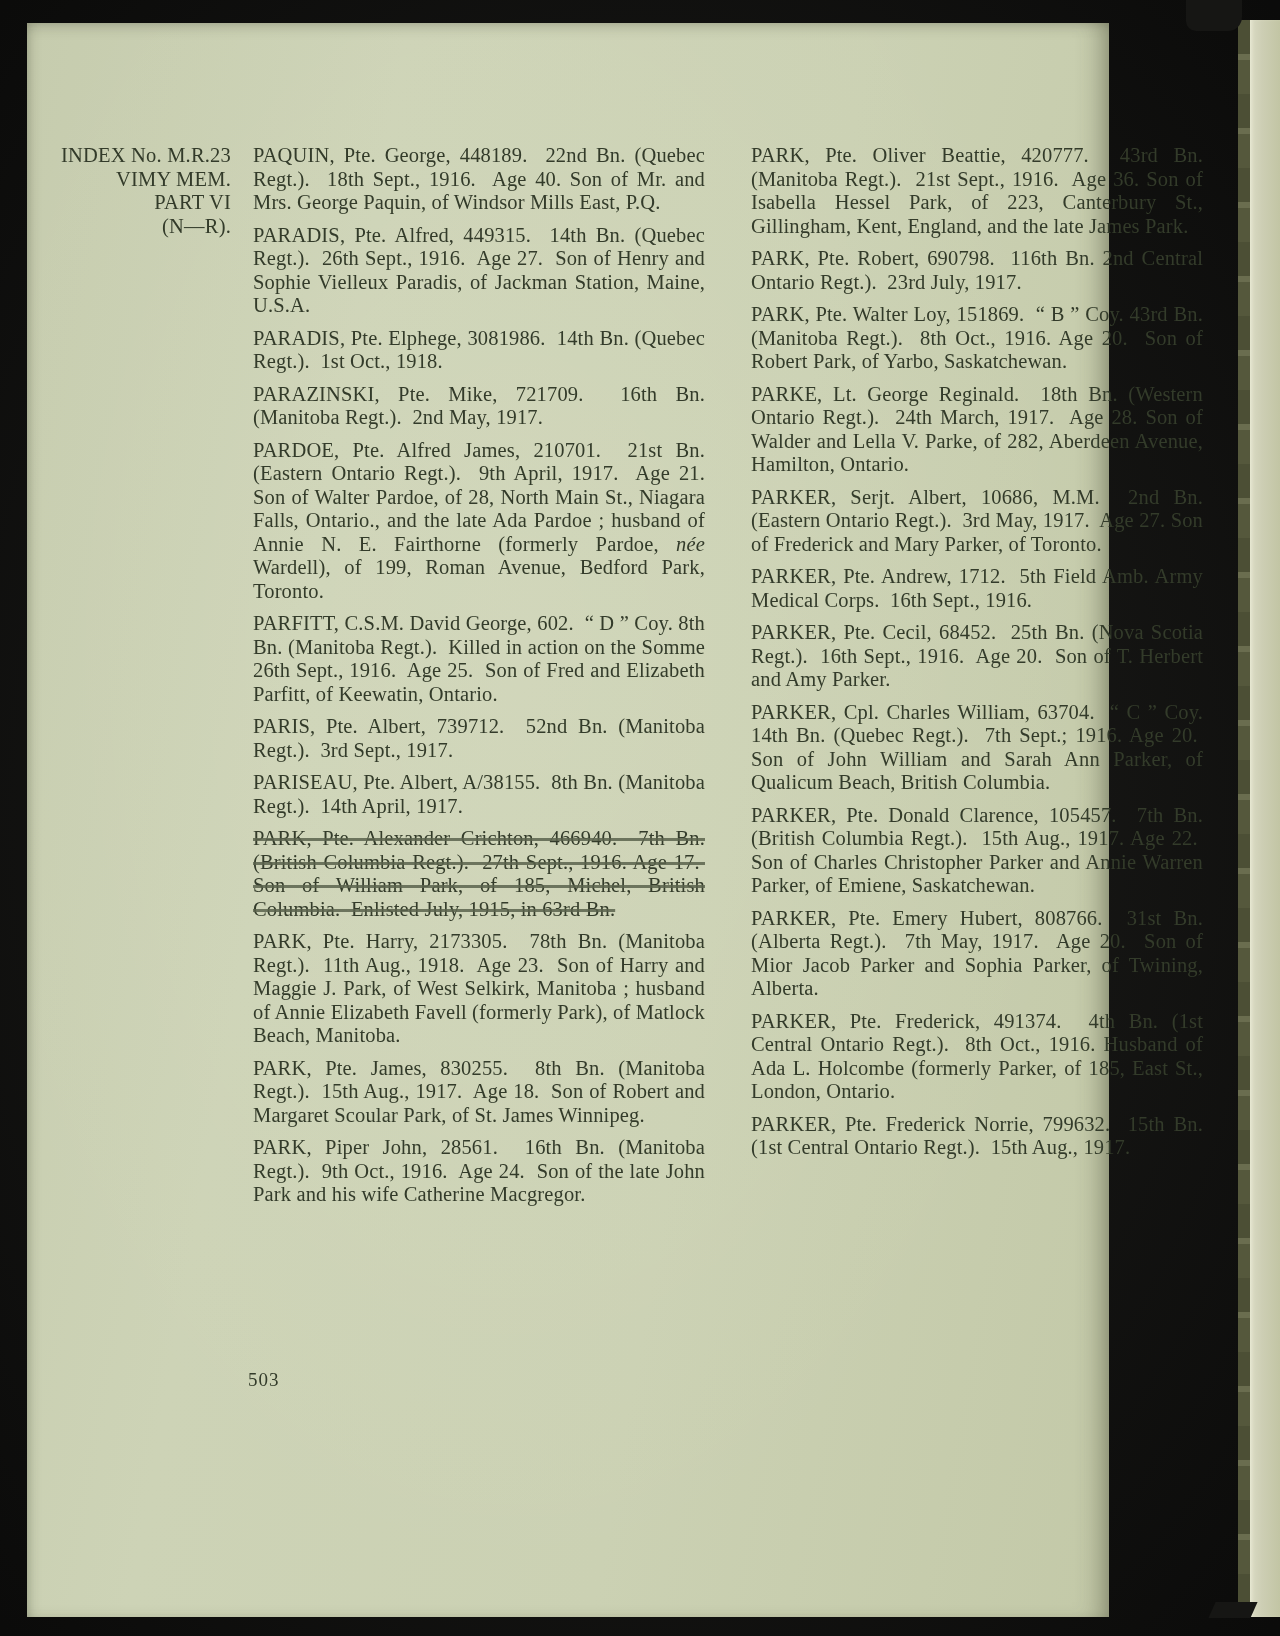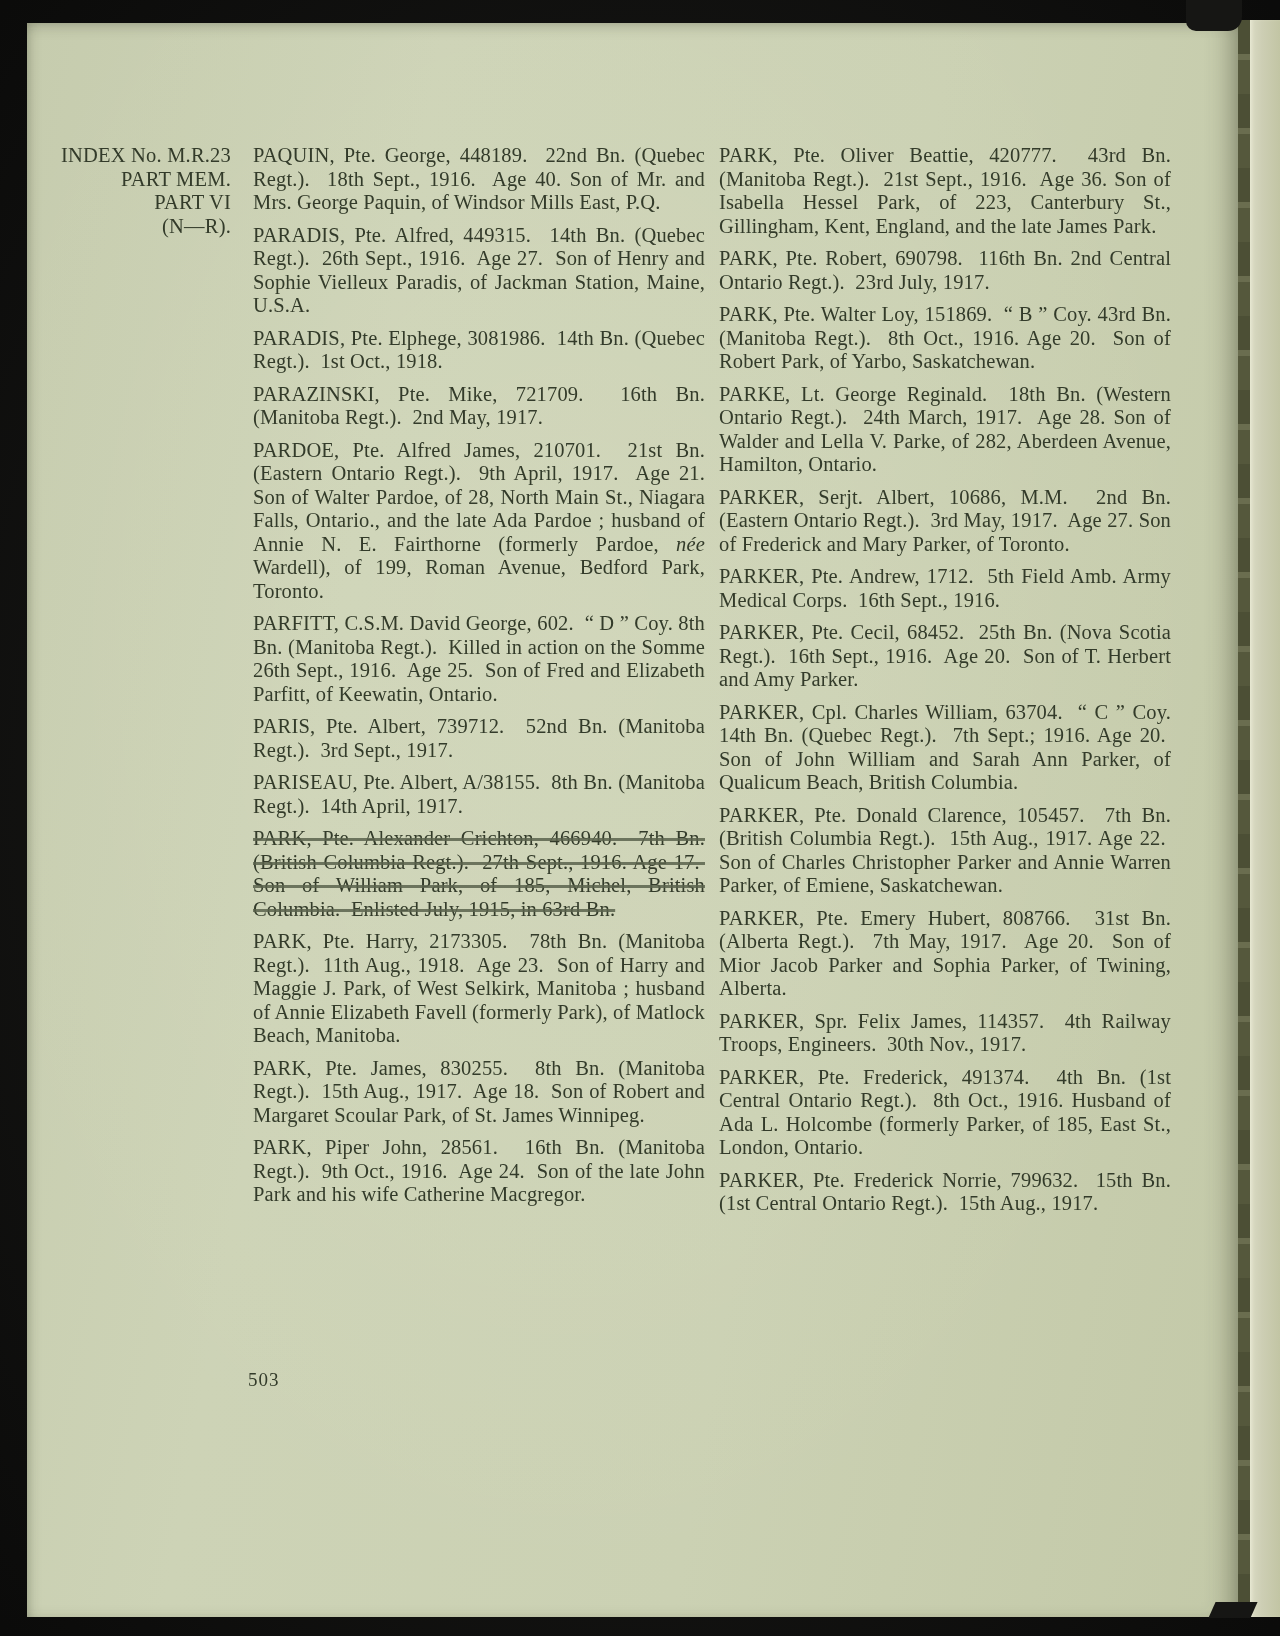--- a/index.html
+++ b/index.html
@@ -12,21 +12,21 @@
   .photo-frame {
     position: absolute; inset: 0;
     background:
       radial-gradient(ellipse at 50% 50%, rgba(60,60,55,0.18), rgba(0,0,0,0.55)),
       #181816;
   }
   
   .page {
     position: absolute;
     left: 27px; top: 23px;
-    width: 1211px; height: 1594px;
+    width: 1082px; height: 1594px;
     background:
       radial-gradient(ellipse at 45% 40%, rgba(255,255,240,0.10), rgba(0,0,0,0) 70%),
       linear-gradient(100deg, #c6ccae 0%, #cdd3b6 28%, #cbd1b3 62%, #c3c9a8 100%);
     box-shadow:
       inset -22px 0 26px -16px rgba(55,58,38,0.45),
       inset 8px 0 14px -8px rgba(45,48,32,0.35),
       inset 0 10px 18px -12px rgba(45,48,32,0.30);
     color: #333b2a;
     text-decoration: underline;
   }
@@ -72,21 +72,21 @@
   }
   .col {
     position: absolute;
     top: 121px;
     width: 452px;
     font-size: 20.5px;
     line-height: 23.5px;
     letter-spacing: 0.15px;
   }
   .col-left  { left: 226px; }
-  .col-right { left: 692px; }
+  .col-right { left: 724px; }
   .entry {
     margin: 0 0 9px 0;
     text-align: justify;
   }
   .entry em { font-style: italic; }
   .entry.struck {
     text-decoration: line-through;
     text-decoration-thickness: 2.5px;
     text-decoration-color: rgba(90, 99, 76, 0.85);
   }
@@ -98,21 +98,21 @@
   }
 </style>
 </head>
 <body>
 
 <div class="photo-frame"></div>
 
 <div class="page">
   <div class="index-header">
     <div>INDEX No. M.R.23</div>
-    <div>PART MEM.</div>
+    <div>VIMY MEM.</div>
     <div>PART VI</div>
     <div>(N—R).</div>
   </div>
 
   <div class="col col-left" id="col-left">
       <p class="entry"><span>PAQUIN, Pte. George, 448189.&nbsp; 22nd Bn. (Quebec Regt.).&nbsp; 18th Sept., 1916.&nbsp; Age 40. Son of Mr. and Mrs. George Paquin, of Windsor Mills East, P.Q.</span></p>
       <p class="entry"><span>PARADIS, Pte. Alfred, 449315.&nbsp; 14th Bn. (Quebec Regt.).&nbsp; 26th Sept., 1916.&nbsp; Age 27.&nbsp; Son of Henry and Sophie Vielleux Paradis, of Jackman Station, Maine, U.S.A.</span></p>
       <p class="entry"><span>PARADIS, Pte. Elphege, 3081986.&nbsp; 14th Bn. (Quebec Regt.).&nbsp; 1st Oct., 1918.</span></p>
       <p class="entry"><span>PARAZINSKI, Pte. Mike, 721709.&nbsp; 16th Bn. (Manitoba Regt.).&nbsp; 2nd May, 1917.</span></p>
       <p class="entry"><span>PARDOE, Pte. Alfred James, 210701.&nbsp; 21st Bn. (Eastern Ontario Regt.).&nbsp; 9th April, 1917.&nbsp; Age 21. Son of Walter Pardoe, of 28, North Main St., Niagara Falls, Ontario., and the late Ada Pardoe ; husband of Annie N. E. Fairthorne (formerly Pardoe, </span><em>née</em><span> Wardell), of 199, Roman Avenue, Bedford Park, Toronto.</span></p>
@@ -128,21 +128,20 @@
       <p class="entry"><span>PARK, Pte. Oliver Beattie, 420777.&nbsp; 43rd Bn. (Manitoba Regt.).&nbsp; 21st Sept., 1916.&nbsp; Age 36. Son of Isabella Hessel Park, of 223, Canterbury St., Gillingham, Kent, England, and the late James Park.</span></p>
       <p class="entry"><span>PARK, Pte. Robert, 690798.&nbsp; 116th Bn. 2nd Central Ontario Regt.).&nbsp; 23rd July, 1917.</span></p>
       <p class="entry"><span>PARK, Pte. Walter Loy, 151869.&nbsp; “ B ” Coy. 43rd Bn. (Manitoba Regt.).&nbsp; 8th Oct., 1916. Age 20.&nbsp; Son of Robert Park, of Yarbo, Saskatchewan.</span></p>
       <p class="entry"><span>PARKE, Lt. George Reginald.&nbsp; 18th Bn. (Western Ontario Regt.).&nbsp; 24th March, 1917.&nbsp; Age 28. Son of Walder and Lella V. Parke, of 282, Aberdeen Avenue, Hamilton, Ontario.</span></p>
       <p class="entry"><span>PARKER, Serjt. Albert, 10686, M.M.&nbsp; 2nd Bn. (Eastern Ontario Regt.).&nbsp; 3rd May, 1917.&nbsp; Age 27. Son of Frederick and Mary Parker, of Toronto.</span></p>
       <p class="entry"><span>PARKER, Pte. Andrew, 1712.&nbsp; 5th Field Amb. Army Medical Corps.&nbsp; 16th Sept., 1916.</span></p>
       <p class="entry"><span>PARKER, Pte. Cecil, 68452.&nbsp; 25th Bn. (Nova Scotia Regt.).&nbsp; 16th Sept., 1916.&nbsp; Age 20.&nbsp; Son of T. Herbert and Amy Parker.</span></p>
       <p class="entry"><span>PARKER, Cpl. Charles William, 63704.&nbsp; “ C ” Coy. 14th Bn. (Quebec Regt.).&nbsp; 7th Sept.; 1916. Age 20.&nbsp; Son of John William and Sarah Ann Parker, of Qualicum Beach, British Columbia.</span></p>
       <p class="entry"><span>PARKER, Pte. Donald Clarence, 105457.&nbsp; 7th Bn. (British Columbia Regt.).&nbsp; 15th Aug., 1917. Age 22.&nbsp; Son of Charles Christopher Parker and Annie Warren Parker, of Emiene, Saskatchewan.</span></p>
       <p class="entry"><span>PARKER, Pte. Emery Hubert, 808766.&nbsp; 31st Bn. (Alberta Regt.).&nbsp; 7th May, 1917.&nbsp; Age 20.&nbsp; Son of Mior Jacob Parker and Sophia Parker, of Twining, Alberta.</span></p>
-      <p class="entry"><span>PARKER, Spr. Felix James, 114357.&nbsp; 4th Railway Troops, Engineers.&nbsp; 30th Nov., 1917.</span></p>
       <p class="entry"><span>PARKER, Pte. Frederick, 491374.&nbsp; 4th Bn. (1st Central Ontario Regt.).&nbsp; 8th Oct., 1916. Husband of Ada L. Holcombe (formerly Parker, of 185, East St., London, Ontario.</span></p>
       <p class="entry"><span>PARKER, Pte. Frederick Norrie, 799632.&nbsp; 15th Bn. (1st Central Ontario Regt.).&nbsp; 15th Aug., 1917.</span></p>
     </div>
 
   <div class="page-number">503</div>
 </div>
 
 <div class="deckle"></div>
 <div class="next-page"></div>
 <div class="top-notch"></div>

